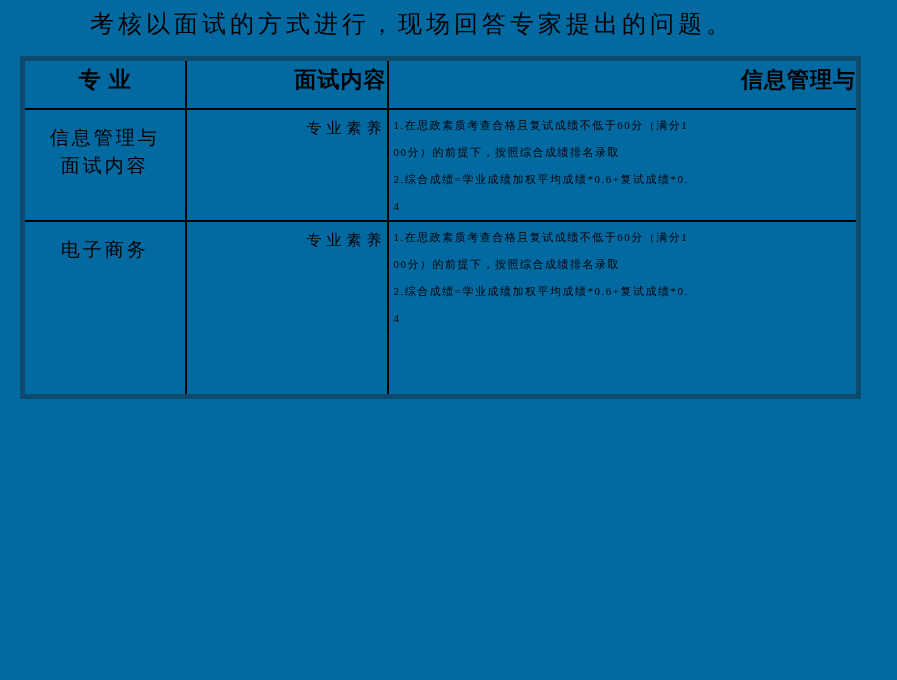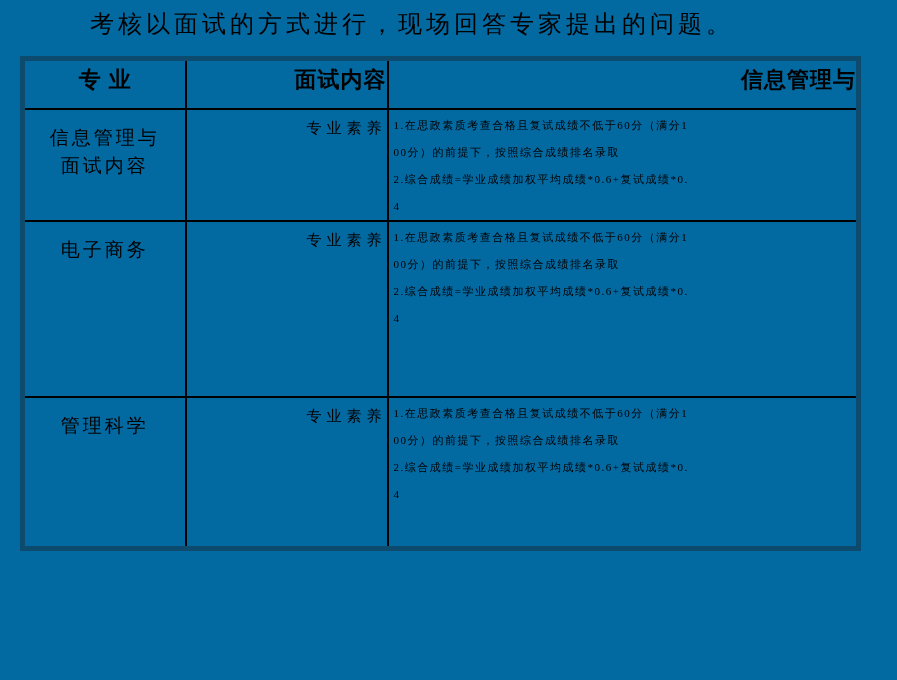--- a/index.html
+++ b/index.html
@@ -121,31 +121,16 @@
         <td class="interview-cell">
           <div>专业素养</div>
         </td>
         <td class="admission-cell">
           <div class="admission-line">1.在思政素质考查合格且复试成绩不低于60分（满分1</div>
           <div class="admission-line">00分）的前提下，按照综合成绩排名录取</div>
           <div class="admission-line">2.综合成绩=学业成绩加权平均成绩*0.6+复试成绩*0.</div>
           <div class="admission-line">4</div>
         </td>
       </tr>
-      <tr class="row-3">
-        <td class="major-cell">
-          <div class="major-line">管理科学</div>
-          <div class="major-line"></div>
-        </td>
-        <td class="interview-cell">
-          <div>专业素养</div>
-        </td>
-        <td class="admission-cell">
-          <div class="admission-line">1.在思政素质考查合格且复试成绩不低于60分（满分1</div>
-          <div class="admission-line">00分）的前提下，按照综合成绩排名录取</div>
-          <div class="admission-line">2.综合成绩=学业成绩加权平均成绩*0.6+复试成绩*0.</div>
-          <div class="admission-line">4</div>
-        </td>
-      </tr>
     </tbody>
   </table>
 
 </div>
 
 </body></html>

